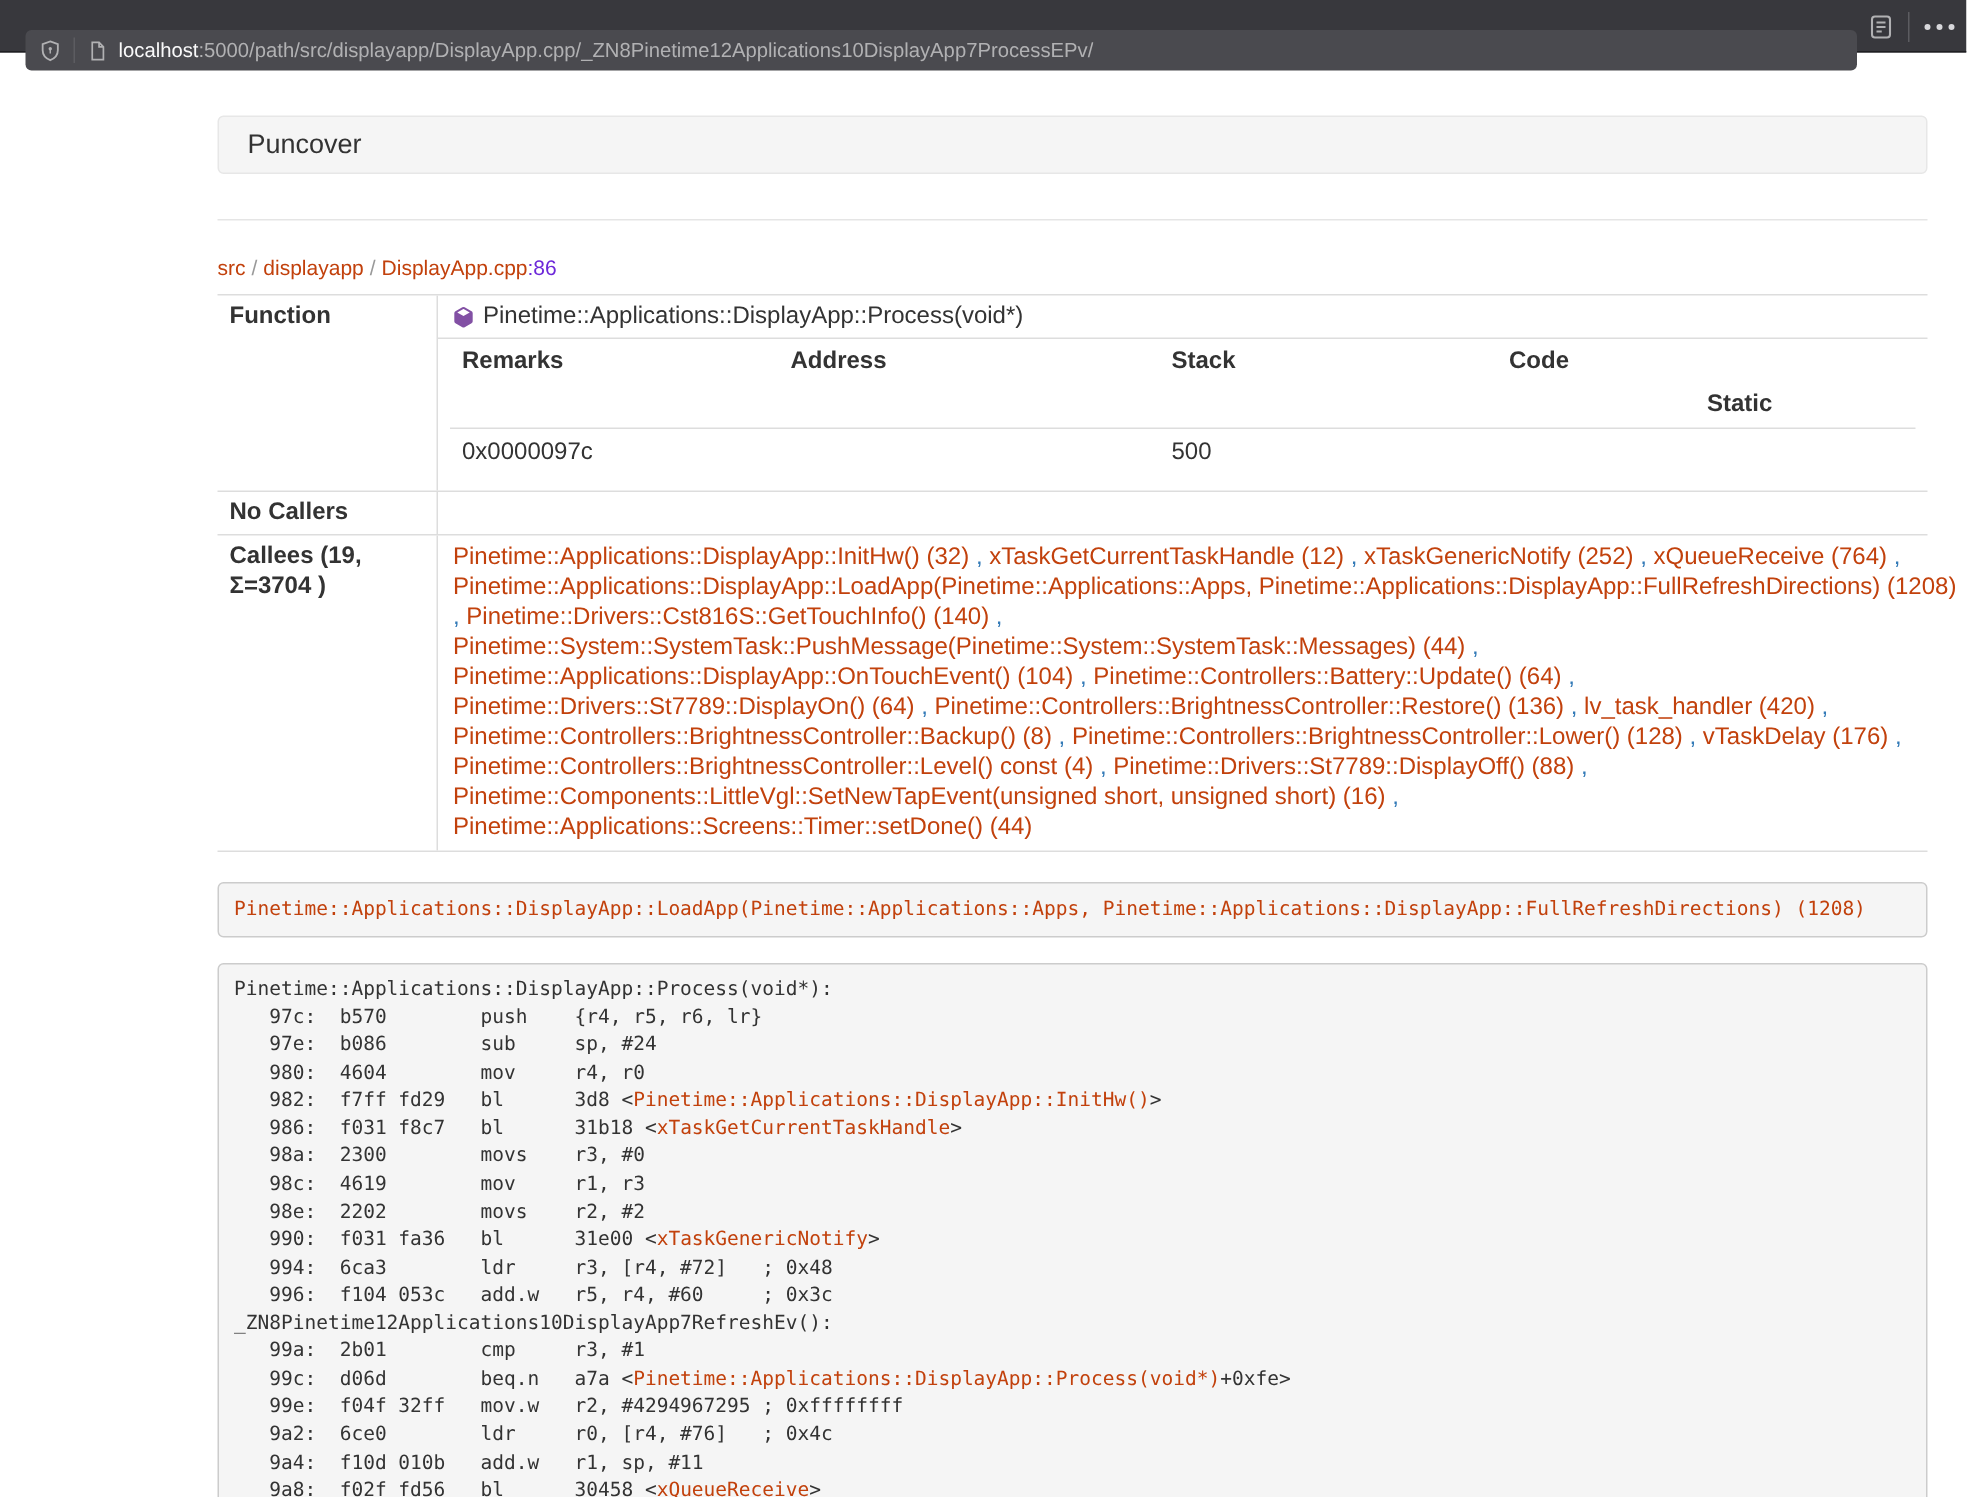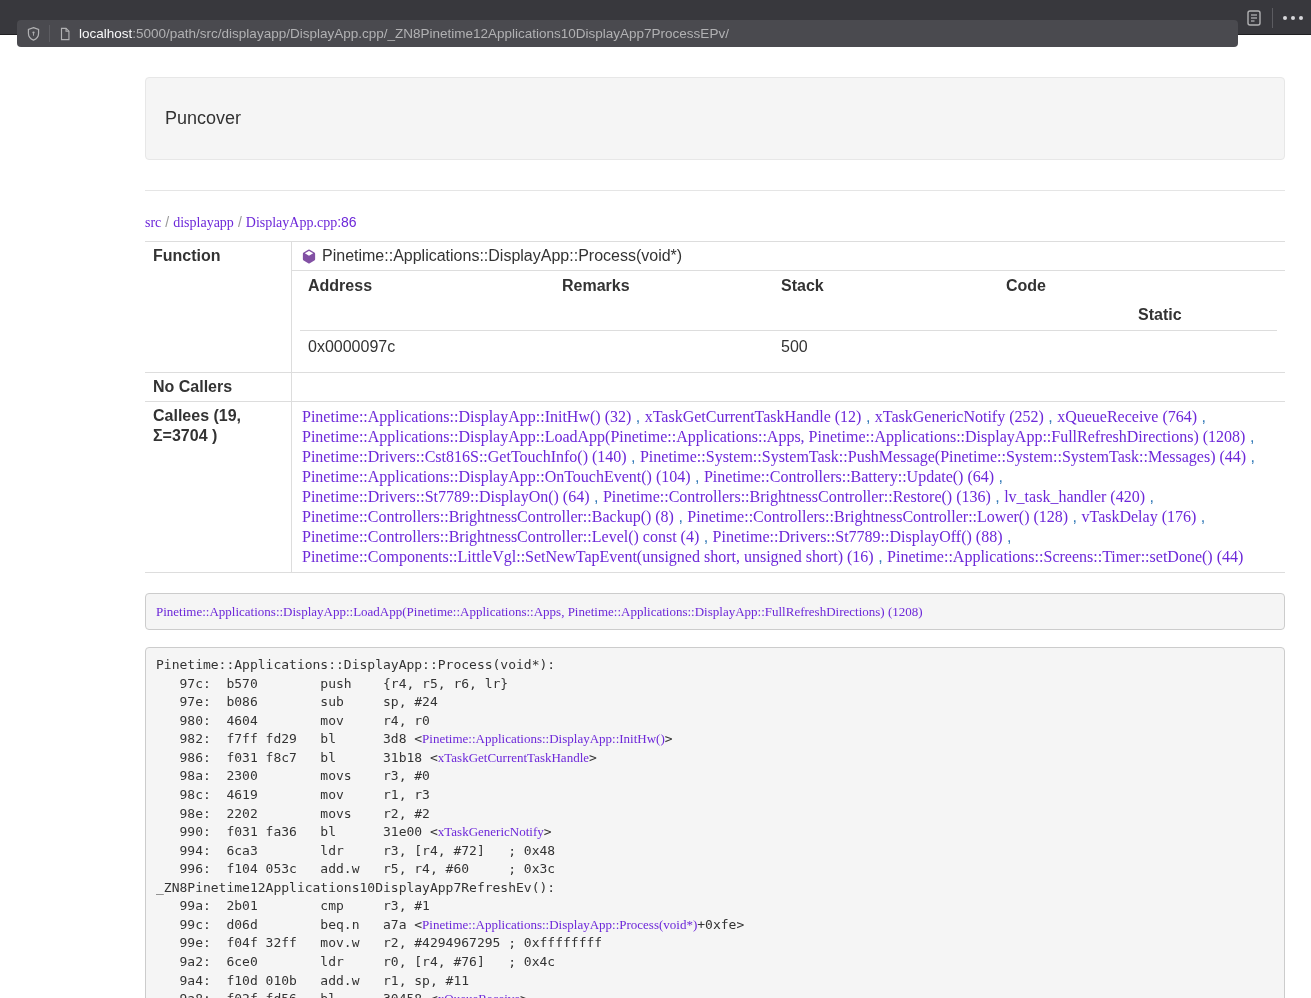--- a/index.html
+++ b/index.html
@@ -2,21 +2,21 @@
 <html><head>
 <meta charset="utf-8">
 <style>
   * { box-sizing: border-box; }
   html,body { margin:0; padding:0; }
   body {
     width:1311px; height:998px; overflow:hidden;
     background:#fff; color:#333;
     font-family:"Liberation Sans", sans-serif;
   }
-  a.lnk { color:#6d28d9; text-decoration:none; cursor:pointer;font-family:Liberation Serif, serif; }
+  a.lnk { color:#c2410c; text-decoration:none; cursor:pointer; }
 
   
   .toolbar {
     position:relative; height:35px; background:#38383d;
     border-bottom:1px solid #1f1f22;
   }
   .urlbar {
     position:absolute; left:17px; top:20px; width:1221px; height:27px;
     background:#4a4a4f; border-radius:4px;
     display:flex; align-items:center;
@@ -35,21 +35,21 @@
   }
   .tb-right .tb-vdiv2 { width:1px; height:20px; background:#5c5c61; margin:0 10px; }
   .dots { display:flex; gap:4px; }
   .dots i { width:4px; height:4px; border-radius:50%; background:#d7d7db; display:block; }
 
   
   .container { margin:42px 26px 0 145px; width:1140px; }
 
   .panel-title {
     background:#f5f5f5; border:1px solid #e7e7e7; border-radius:4px;
-    padding:30px 19px; font-size:18px; line-height:21px; color:#333;
+    padding:8px 19px; font-size:18px; line-height:21px; color:#333;
   }
   hr.rule { border:0; border-top:1px solid #e5e5e5; margin:30px 0 0 0; }
 
   .breadcrumb { margin-top:21px; font-size:14px; line-height:20px; }
   .bc-sep { color:#999; padding:0 4px; }
   .bc-suffix { color:#6d28d9; }
 
   .tbl {
     margin-top:8px; font-size:16px;
     border-top:1px solid #ddd; border-bottom:1px solid #ddd;
@@ -148,22 +148,22 @@
         <div class="fn-line">
           <span style="display:flex;">
             <svg width="14" height="15" viewBox="0 0 16 16">
               <path fill="#8250a4" d="M8.878.392a1.75 1.75 0 0 0-1.756 0l-5.25 3.045A1.75 1.75 0 0 0 1 4.951v6.098c0 .624.332 1.2.872 1.514l5.25 3.045a1.75 1.75 0 0 0 1.756 0l5.25-3.045c.54-.313.872-.89.872-1.514V4.951c0-.624-.332-1.2-.872-1.514ZM7.875 1.69a.25.25 0 0 1 .25 0l4.63 2.685L8 7.133 3.245 4.375ZM2.5 5.677v5.372c0 .09.047.171.125.216l4.625 2.683V8.432Zm6.25 8.271 4.625-2.683a.25.25 0 0 0 .125-.216V5.677L8.75 8.432Z"></path>
             </svg>
           </span>
           <span>Pinetime::Applications::DisplayApp::Process(void*)</span>
         </div>
         <div class="nested">
           <div class="nrow nhead">
+            <div class="ncell c1">Remarks</div>
             <div class="ncell c0">Address</div>
-            <div class="ncell c1">Remarks</div>
             <div class="ncell c2">Stack</div>
             <div class="ncell c3">Code</div>
             <div class="ncell c4">Static</div>
           </div>
           <div class="nrow ndata">
             <div class="ncell c0">0x0000097c</div>
             <div class="ncell c1"></div>
             <div class="ncell c3">500</div>
             <div class="ncell c4"></div>
           </div>

